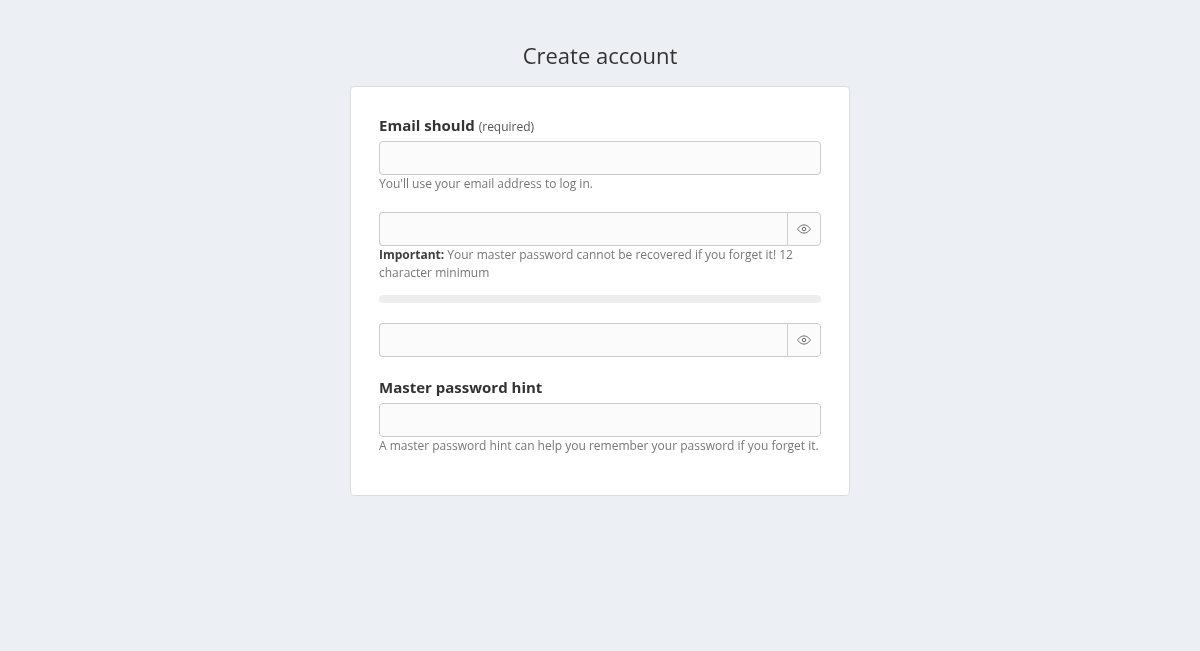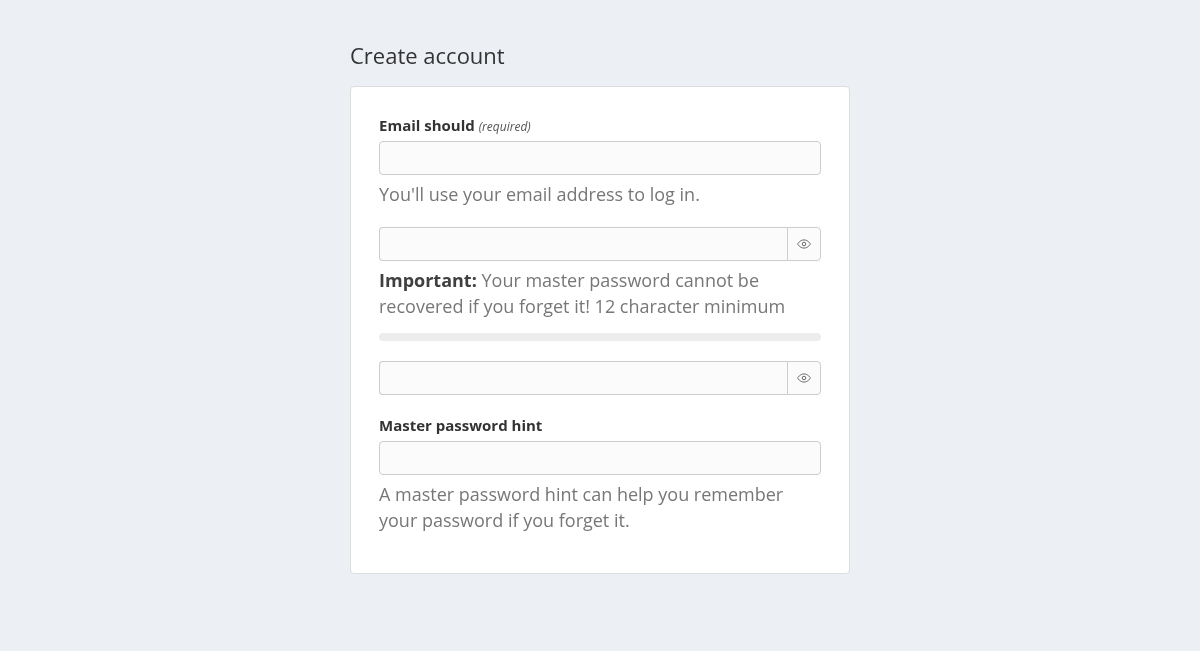--- a/index.html
+++ b/index.html
@@ -14,21 +14,21 @@
       width: 1200px;
       height: 651px;
       overflow: hidden;
     }
     .container {
       max-width: 500px;
       margin: 0 auto;
       padding-top: 40px;
     }
     .page-title {
-      text-align: left;
+      text-align: center;
       font-size: 22px;
       font-weight: 400;
       color: #333;
       margin-bottom: 16px;
     }
     .card {
       background: #fff;
       border: 1px solid #ddd;
       border-radius: 4px;
       padding: 28px 28px 20px 28px;
@@ -40,21 +40,20 @@
       display: block;
       font-size: 15px;
       font-weight: 700;
       color: #333;
       margin-bottom: 6px;
     }
     .required-tag {
       font-weight: 400;
       font-size: 12px;
       color: #555;
-      font-style: italic;
     }
     .form-control {
       width: 100%;
       height: 34px;
       padding: 6px 10px;
       font-size: 14px;
       color: #333;
       background-color: #fbfbfb;
       border: 1px solid #ccc;
       border-radius: 4px;
@@ -76,23 +75,22 @@
       width: 34px;
       height: 34px;
       background-color: #fbfbfb;
       border: 1px solid #ccc;
       border-top-right-radius: 4px;
       border-bottom-right-radius: 4px;
       cursor: pointer;
       flex-shrink: 0;
     }
     .hint-text {
-      font-size: 18px;
+      font-size: 12px;
       color: #777;
-      margin-top: 6px;
       line-height: 1.45;
     }
     .hint-text .important {
       font-weight: 700;
       color: #404040;
     }
     .strength-bar {
       width: 100%;
       height: 8px;
       background-color: #ededed;

